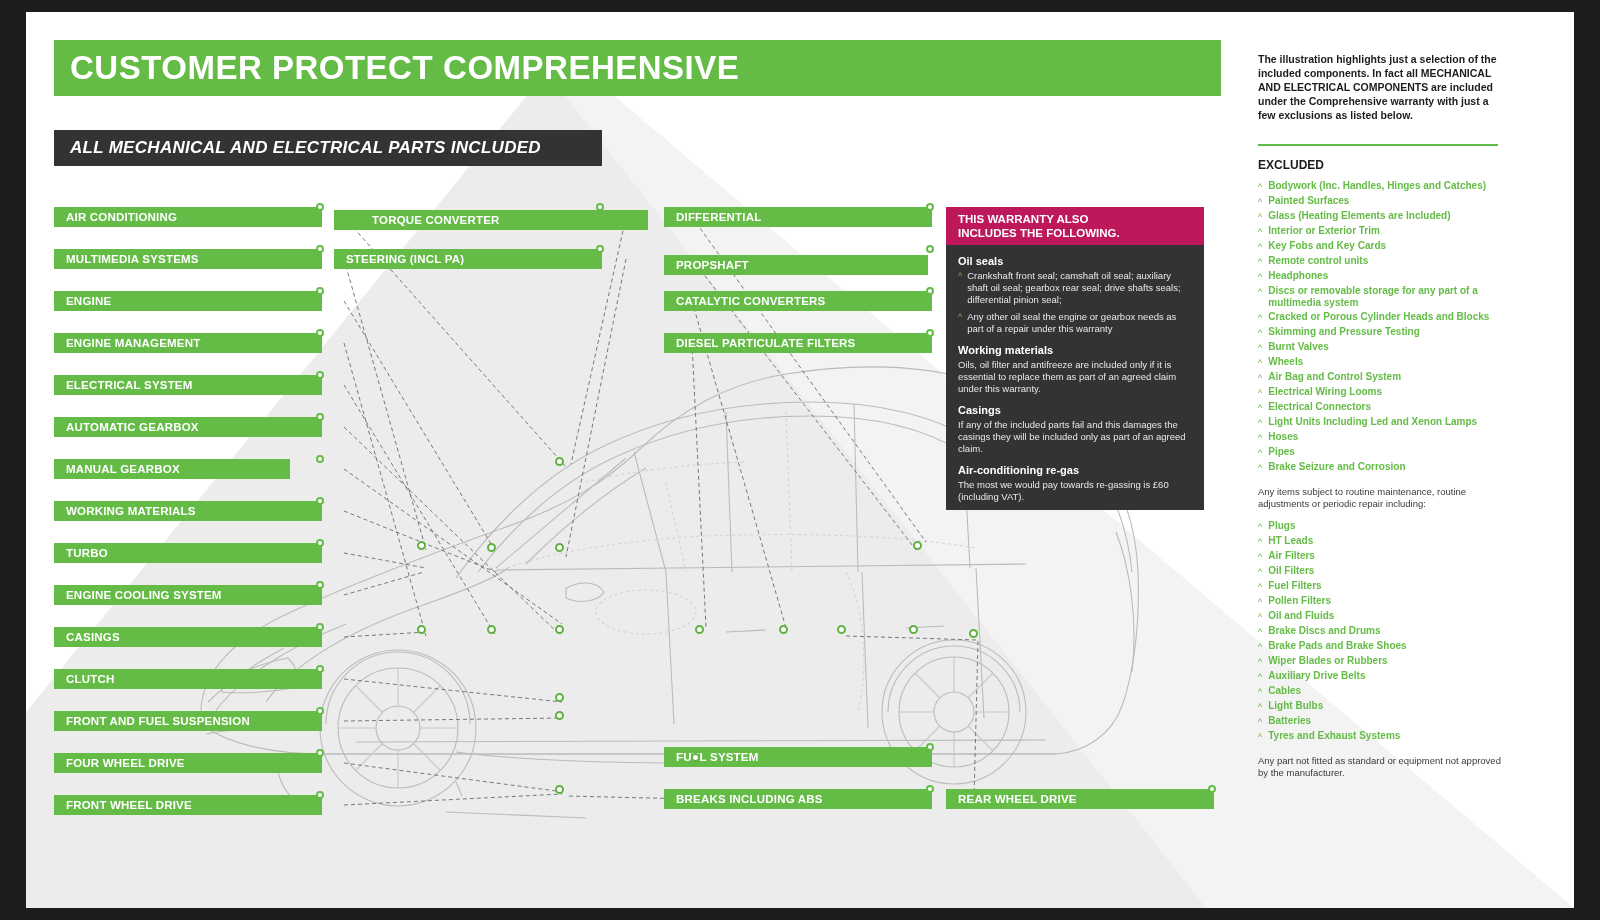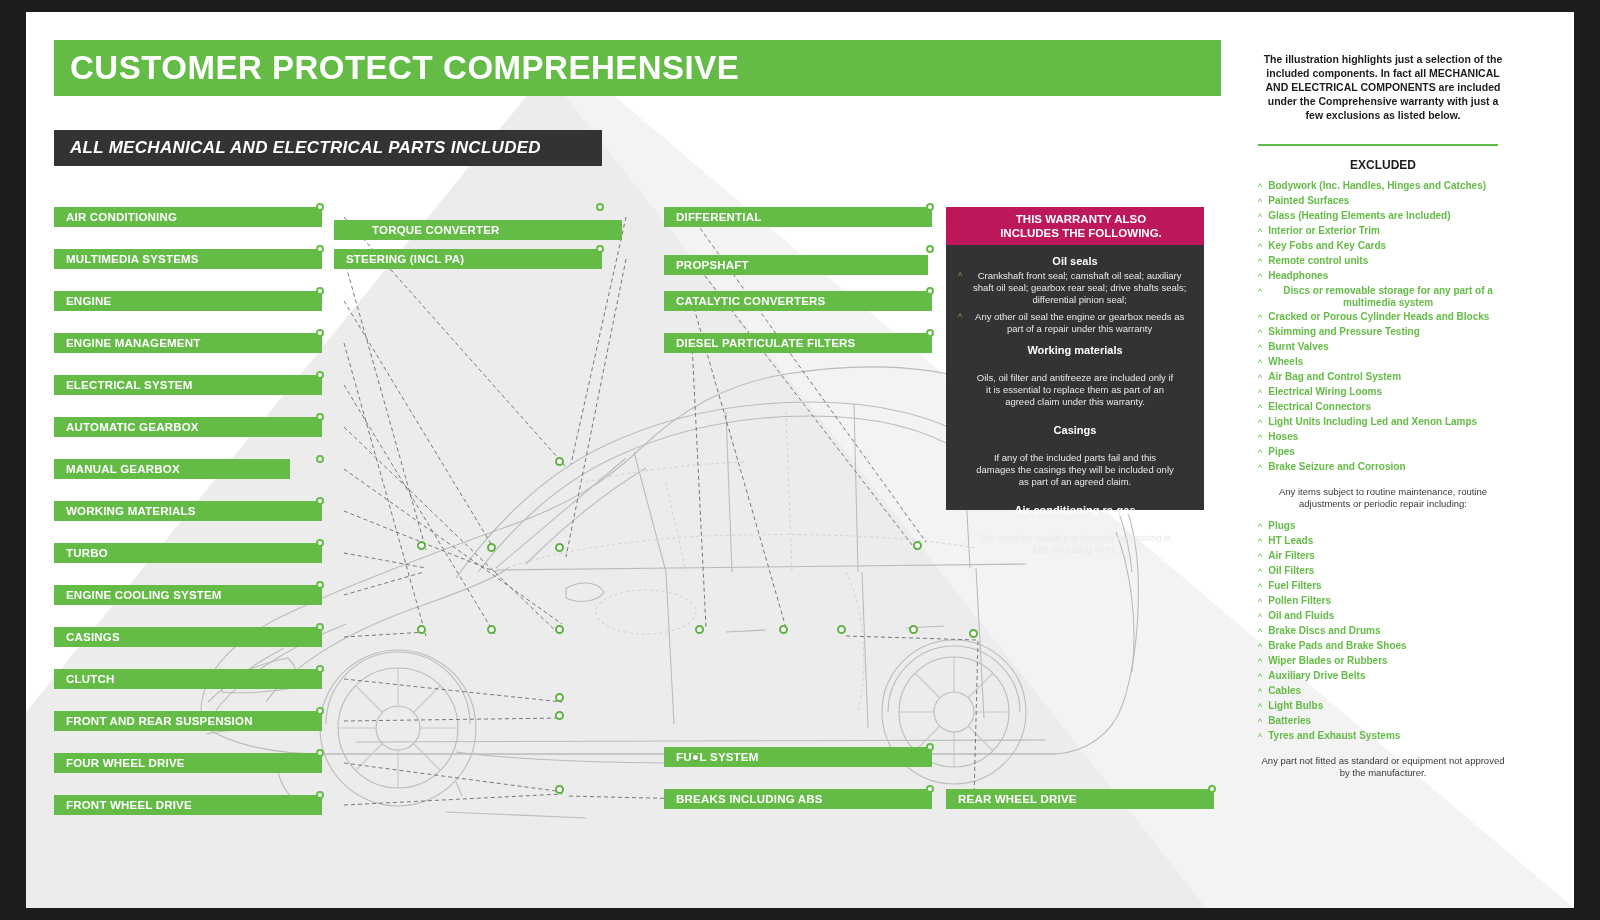--- a/index.html
+++ b/index.html
@@ -7,21 +7,20 @@
     margin: 0; padding: 0;
     width: 1600px; height: 920px;
     background: #1c1c1c;
     font-family: "Liberation Sans", sans-serif;
     overflow: hidden;
   }
   #page {
     position: relative;
     width: 1600px; height: 920px;
     background: #1c1c1c;
-    text-align: center;
   }
   #sheet {
     position: absolute;
     left: 26px; top: 12px;
     width: 1548px; height: 896px;
     background: #ffffff;
     overflow: hidden;
   }
   
   .wedge {
@@ -104,21 +103,21 @@
     background: #333333;
     color: #ffffff;
     padding: 10px 12px 8px 12px;
   }
   .info-body h4 {
     margin: 0 0 3px 0;
     font-size: 11px; font-weight: bold; color: #ffffff;
   }
   .info-body .grp { margin-bottom: 9px; }
   .info-body p {
-    margin: 16px;
+    margin: 0;
     font-size: 9.5px; line-height: 12px; color: #e8e8e8;
   }
   .bullet-row {
     display: flex; gap: 5px; margin-bottom: 5px;
   }
   .bullet-row .car {
     color: #64bc46; font-size: 9px; line-height: 12px; flex: none;
   }
   .bullet-row .txt {
     font-size: 9.5px; line-height: 12px; color: #e8e8e8;
@@ -345,32 +344,32 @@
         <div class="dot" style="left: 290px; top: 569px;"></div>
         <div class="chip" style="left: 28px; top: 615px; width: 268px;">
           <span>CASINGS</span>
         </div>
         <div class="dot" style="left: 290px; top: 611px;"></div>
         <div class="chip" style="left: 28px; top: 657px; width: 268px;">
           <span>CLUTCH</span>
         </div>
         <div class="dot" style="left: 290px; top: 653px;"></div>
         <div class="chip" style="left: 28px; top: 699px; width: 268px;">
-          <span>FRONT AND REAR SUSPENSION</span>
+          <span>FRONT AND FUEL SUSPENSION</span>
         </div>
         <div class="dot" style="left: 290px; top: 695px;"></div>
         <div class="chip" style="left: 28px; top: 741px; width: 268px;">
           <span>FOUR WHEEL DRIVE</span>
         </div>
         <div class="dot" style="left: 290px; top: 737px;"></div>
         <div class="chip" style="left: 28px; top: 783px; width: 268px;">
           <span>FRONT WHEEL DRIVE</span>
         </div>
         <div class="dot" style="left: 290px; top: 779px;"></div>
-        <div class="chip" style="left: 308px; top: 208px; width: 288px; padding-left: 38px;">
+        <div class="chip" style="left: 308px; top: 198px; width: 314px; padding-left: 38px;">
           <span>TORQUE CONVERTER</span>
         </div>
         <div class="dot" style="left: 570px; top: 191px;"></div>
         <div class="chip" style="left: 308px; top: 237px; width: 268px;">
           <span>STEERING (INCL PA)</span>
         </div>
         <div class="dot" style="left: 570px; top: 233px;"></div>
         <div class="chip" style="left: 638px; top: 195px; width: 268px;">
           <span>DIFFERENTIAL</span>
         </div>

